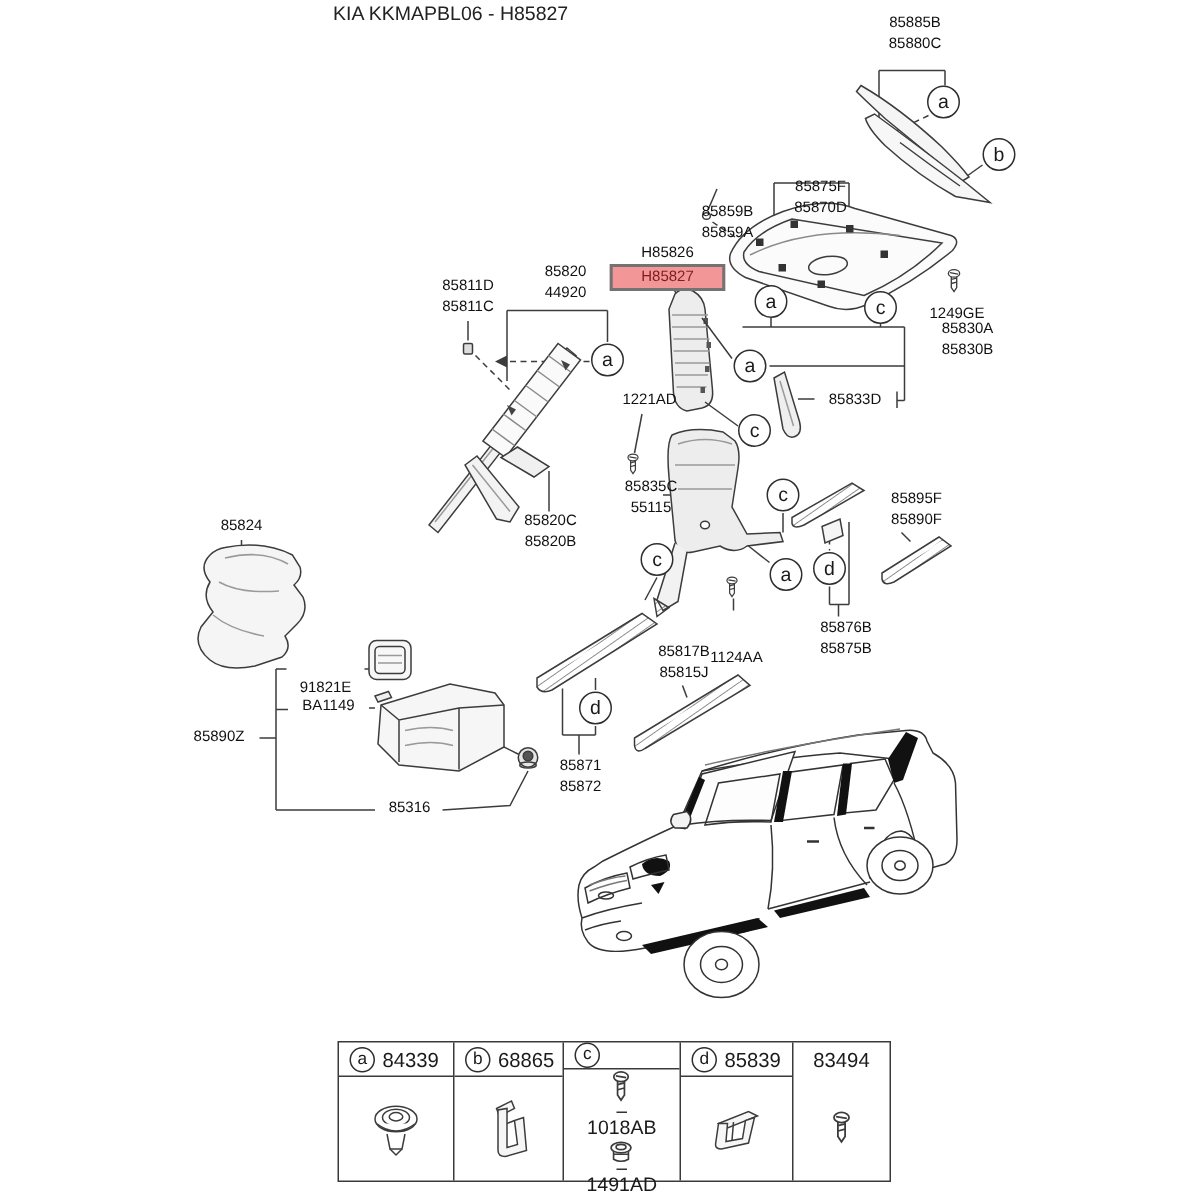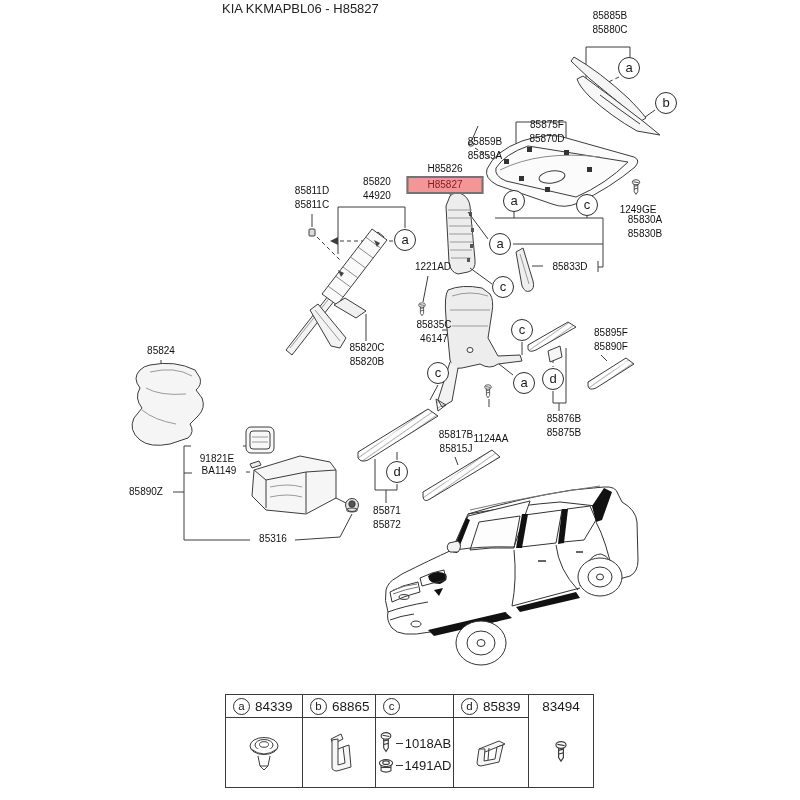--- a/index.html
+++ b/index.html
@@ -18,21 +18,21 @@
   #legend{position:absolute;left:225px;top:694px;width:367px;height:92px;
           border:1px solid #3a3a3a;display:flex;box-sizing:content-box;}
   .lg-col{border-right:1px solid #3a3a3a;display:flex;flex-direction:column;box-sizing:border-box;}
   .lg-col:last-child{border-right:none;justify-content:space-between;}
   .lg-head{height:23px;border-bottom:1px solid #3a3a3a;display:flex;align-items:center;
            gap:5px;padding-left:7px;font-size:13.5px;box-sizing:border-box;}
   .lg-col.noline .lg-head{border-bottom:none;justify-content:center;padding-left:0;}
   .lg-body{flex:1;display:flex;align-items:center;justify-content:center;flex-direction:column;}
   .co-s{display:inline-block;width:17px;height:17px;border:1.2px solid #2e2e2e;border-radius:50%;
         font-size:11.5px;line-height:15px;text-align:center;box-sizing:border-box;flex:none;}
-  .lg-row{display:flex;align-items:center;gap:2px;font-size:13px;}
+  .lg-row{display:flex;align-items:center;gap:2px;font-size:13px;flex-direction:column;}
   .tick{display:inline-block;width:7px;border-top:1.2px solid #333;}
 </style>
 </head>
 <body>
 
 <div id="stage">
 
 <svg id="art" width="800" height="800" viewBox="0 0 800 800">
   <defs>
     <pattern id="hatch" width="5" height="5" patternUnits="userSpaceOnUse" patternTransform="rotate(55)">
@@ -268,21 +268,21 @@
 </div>
 <div class="lbl" style="left:377px;top:175px;">
   <span>85820</span>
   <span>44920</span>
 </div>
 <div class="lbl" style="left:433px;top:260px;">
   <span>1221AD</span>
 </div>
 <div class="lbl" style="left:414px;top:318px;margin-left:20px;">
   <span>85835C</span>
-  <span>46147</span>
+  <span>55115</span>
 </div>
 <div class="lbl" style="left:367px;top:341px;">
   <span>85820C</span>
   <span>85820B</span>
 </div>
 <div class="lbl" style="left:611px;top:326px;">
   <span>85895F</span>
   <span>85890F</span>
 </div>
 <div class="lbl" style="left:491px;top:432px;">

